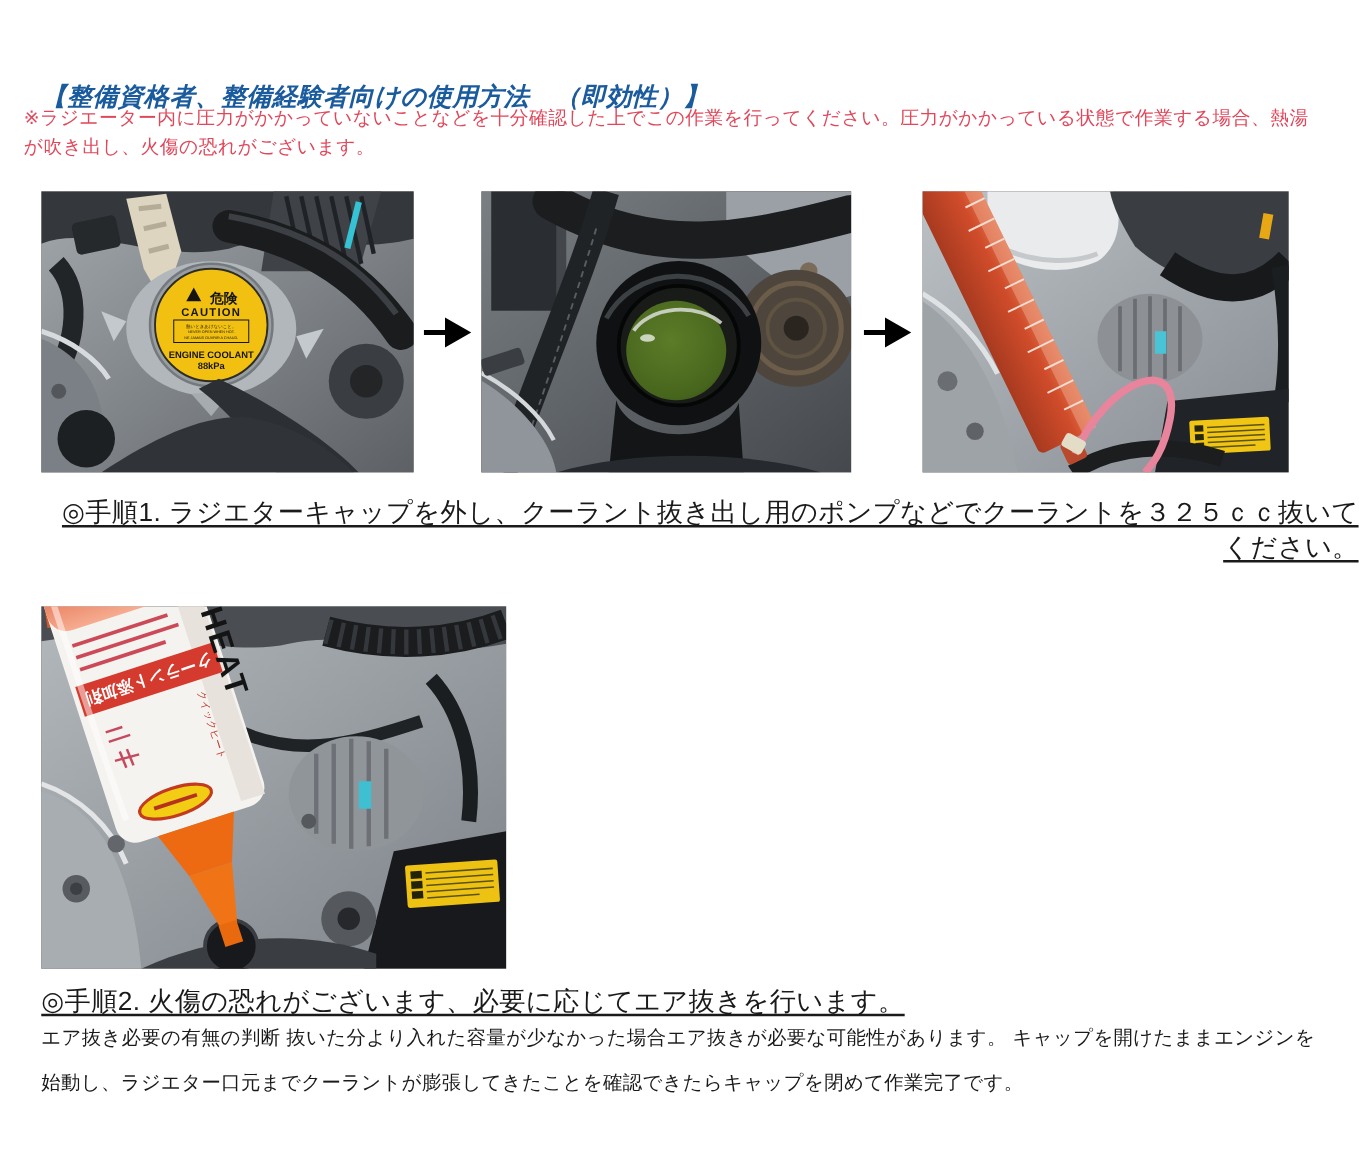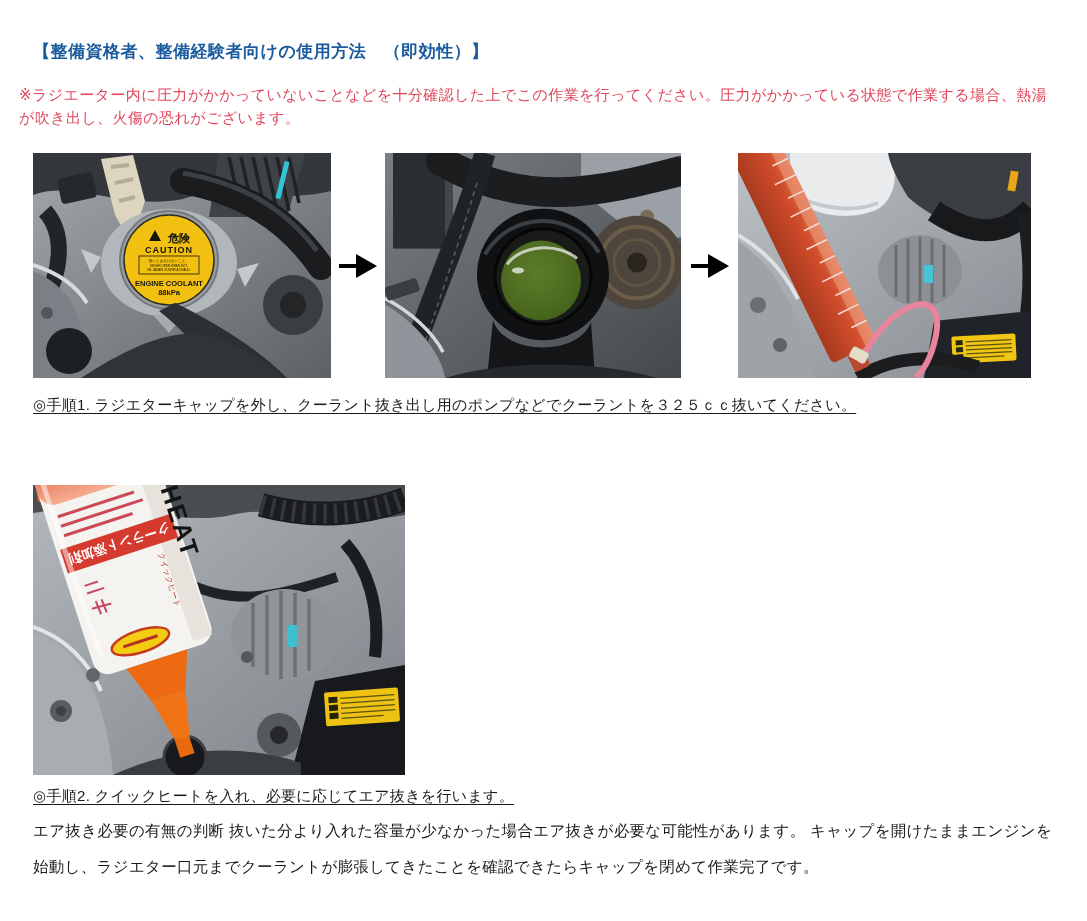--- a/index.html
+++ b/index.html
@@ -1,27 +1,27 @@
 <!DOCTYPE html>
 <html lang="ja" style="--title-blue: #1a5b9e; --warning-red: #e0475a; --text-black: #1a1a1a; --cap-yellow: #f2c011; --coolant-green: #47661d; --syringe-red: #d04c2b; --bottle-orange: #ee6f13;"><head>
 <meta charset="utf-8">
 <style>
   html,body{margin:0;padding:0;background:#ffffff;}
   body{width:1087px;height:921px;position:relative;overflow:hidden;
        font-family:"Liberation Sans","DejaVu Sans",sans-serif;color:var(--text-black,#1a1a1a);}
   .abs{position:absolute;}
-  .page-title{left:33px;top:40px;font-size:17px;font-weight:bold;color:var(--title-blue,#1a5b9e);letter-spacing:0.5px;}
+  .page-title{left:33px;top:64px;font-size:20px;font-weight:bold;color:var(--title-blue,#1a5b9e);letter-spacing:0.5px;font-style:italic;}
   .warning-text{left:19px;top:83px;width:1035px;font-size:15px;line-height:23px;color:var(--warning-red,#e04a55);letter-spacing:0.4px;}
   .photo-row{left:33px;top:153px;width:998px;height:225px;display:flex;align-items:stretch;}
   .photo{overflow:hidden;background:#777;}
   .photo svg{display:block;width:100%;height:100%;}
   .p1{width:298px;} .p2{width:296px;} .p3{width:293px;}
   .arrow-box{display:flex;align-items:center;justify-content:center;}
   .a1{width:54px;} .a2{width:57px;}
-  .step-line{left:33px;font-size:15px;letter-spacing:0.3px;text-decoration:underline;text-underline-offset:3px;}
+  .step-line{left:33px;font-size:21px;letter-spacing:0.3px;text-decoration:underline;text-underline-offset:3px;text-align:right;}
   .step1{top:396px;}
   .step2{top:787px;}
   .photo4{left:33px;top:485px;width:372px;height:290px;}
   .footer-text{left:33px;top:813px;width:1020px;font-size:15.5px;line-height:36px;letter-spacing:0.3px;}
 </style>
 </head>
 <body>
 
 <div class="abs page-title">【整備資格者、整備経験者向けの使用方法　（即効性）】</div>
 
@@ -312,15 +312,15 @@
       <ellipse cx="140" cy="148" rx="30" ry="11" fill="#f2cd14" stroke="#c23a20" stroke-width="2.5"></ellipse>
       <line x1="122" y1="148" x2="158" y2="148" stroke="#b5321f" stroke-width="3"></line>
       <polygon points="118,170 182,170 168,208 132,208" fill="#ed6a12"></polygon>
       <polygon points="132,208 168,208 157,255 143,255" fill="#f07415"></polygon>
       <rect x="142" y="253" width="15" height="18" fill="#e8690e"></rect>
       <path d="M96,-40 C96,20 96,90 98,150" stroke="#ffffff" stroke-width="5" opacity="0.5" fill="none"></path>
     </g>
   </svg>
 </div>
 
-<div class="abs step-line step2">◎手順2. クイックヒートを入れ、必要に応じてエア抜きを行います。</div>
+<div class="abs step-line step2">◎手順2. 火傷の恐れがございます、必要に応じてエア抜きを行います。</div>
 
 <div class="abs footer-text">エア抜き必要の有無の判断 抜いた分より入れた容量が少なかった場合エア抜きが必要な可能性があります。 キャップを開けたままエンジンを始動し、ラジエター口元までクーラントが膨張してきたことを確認できたらキャップを閉めて作業完了です。</div>
 
 </body></html>

